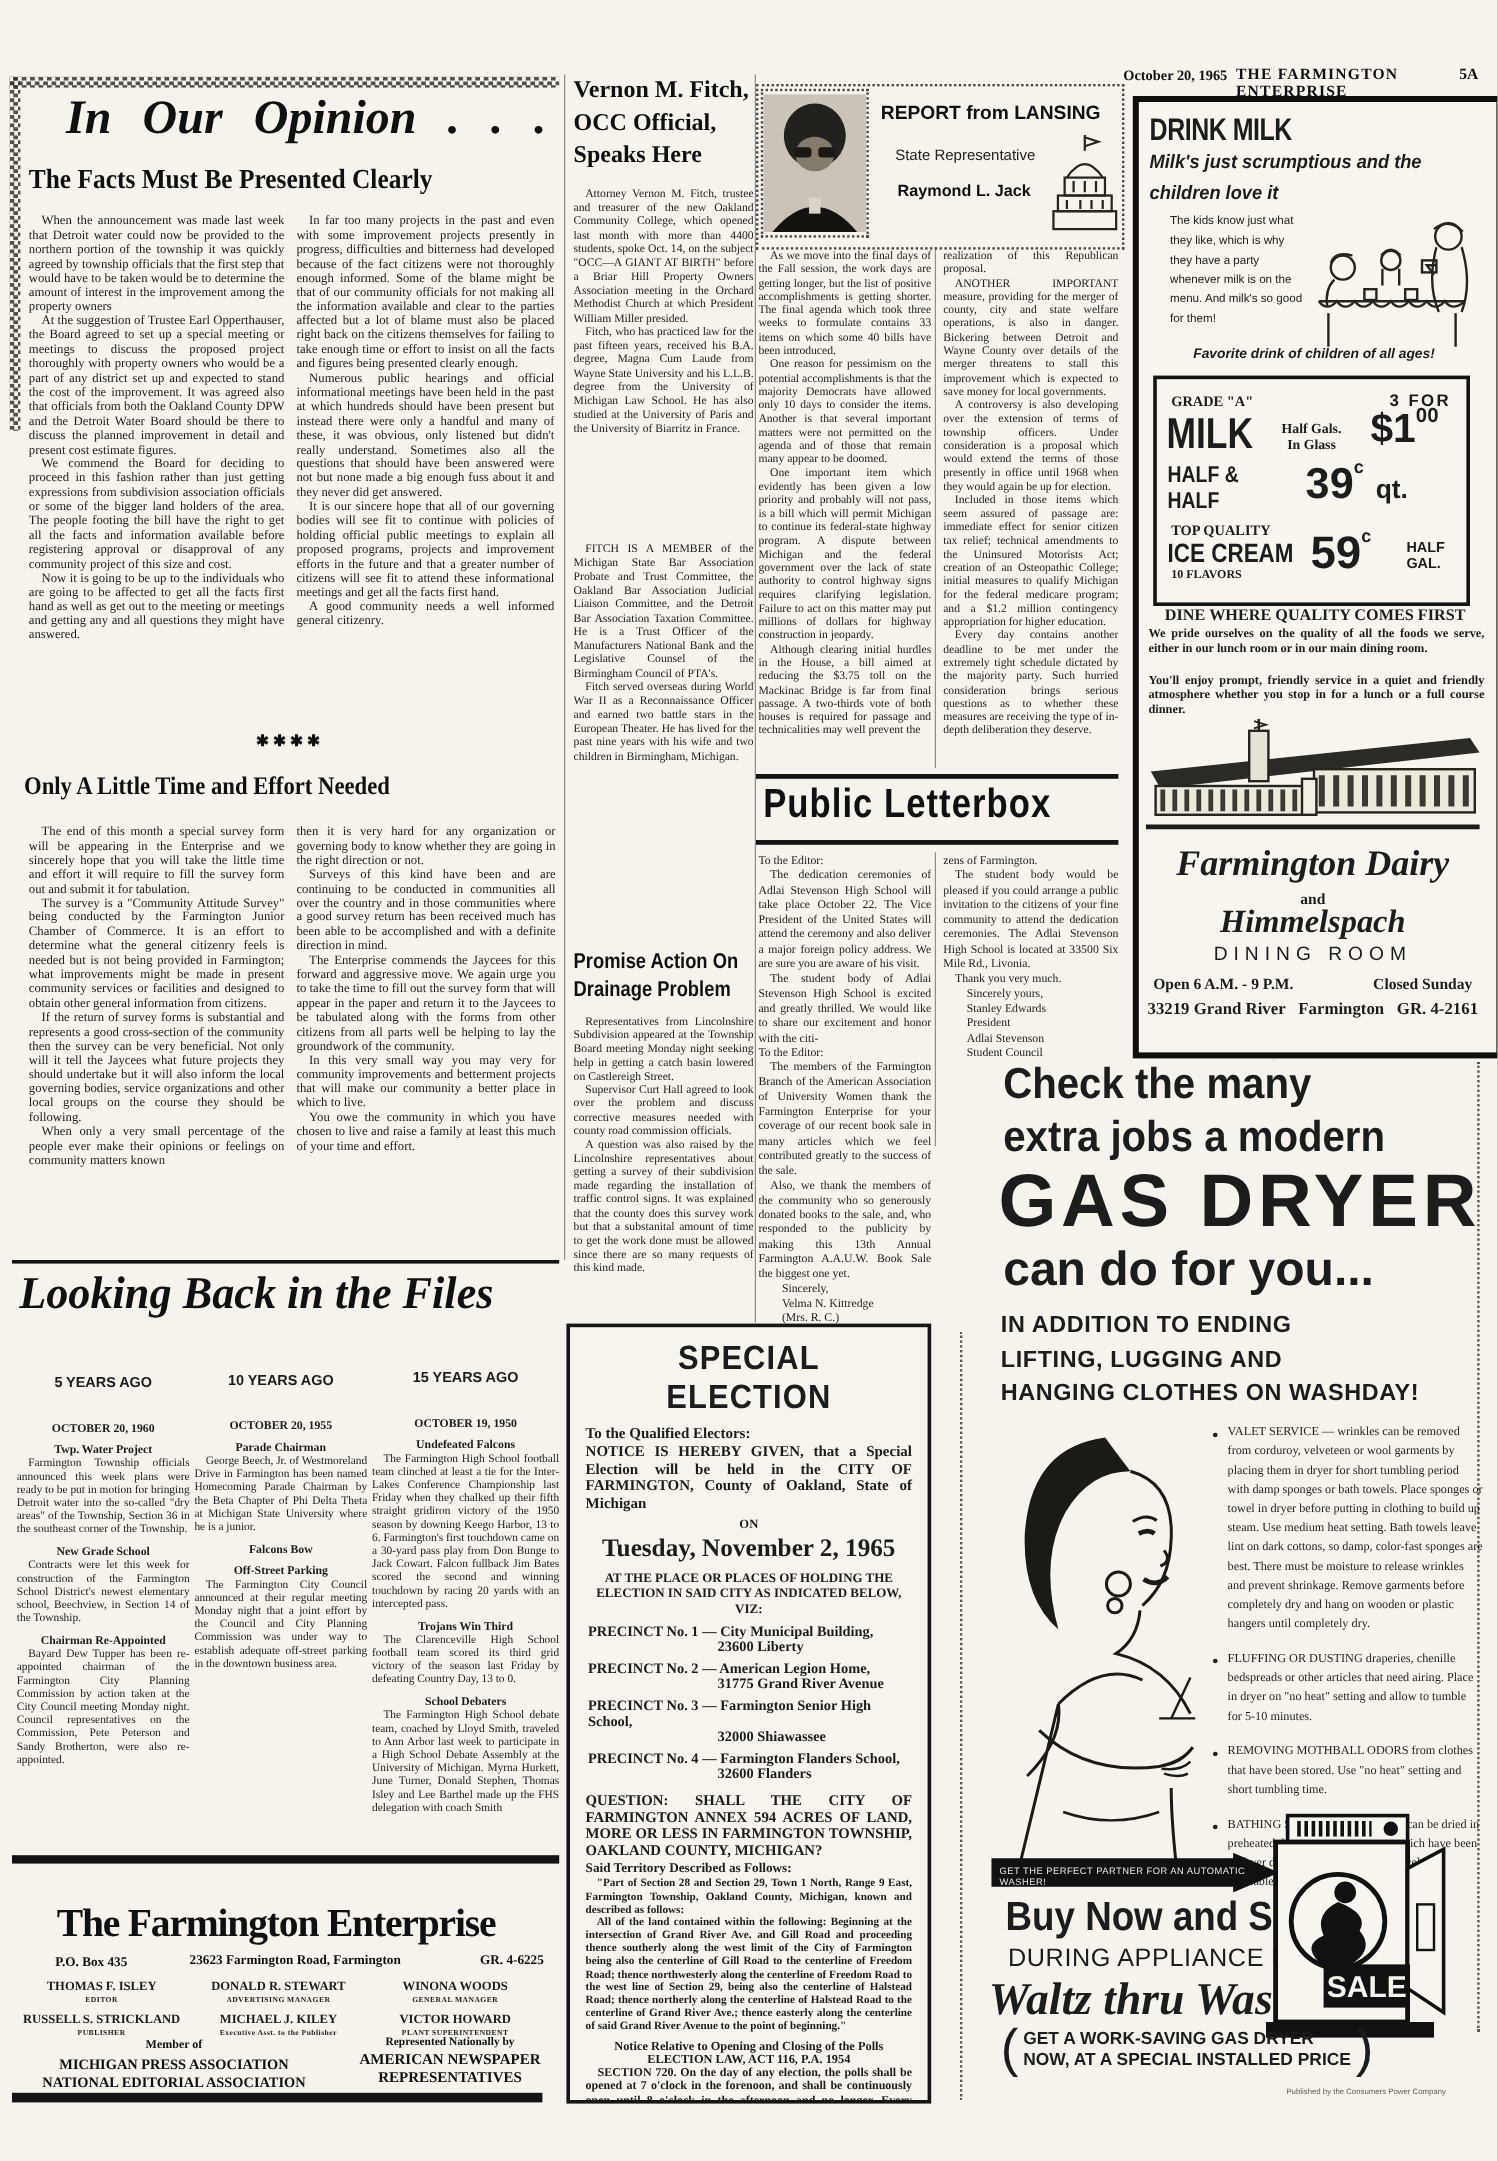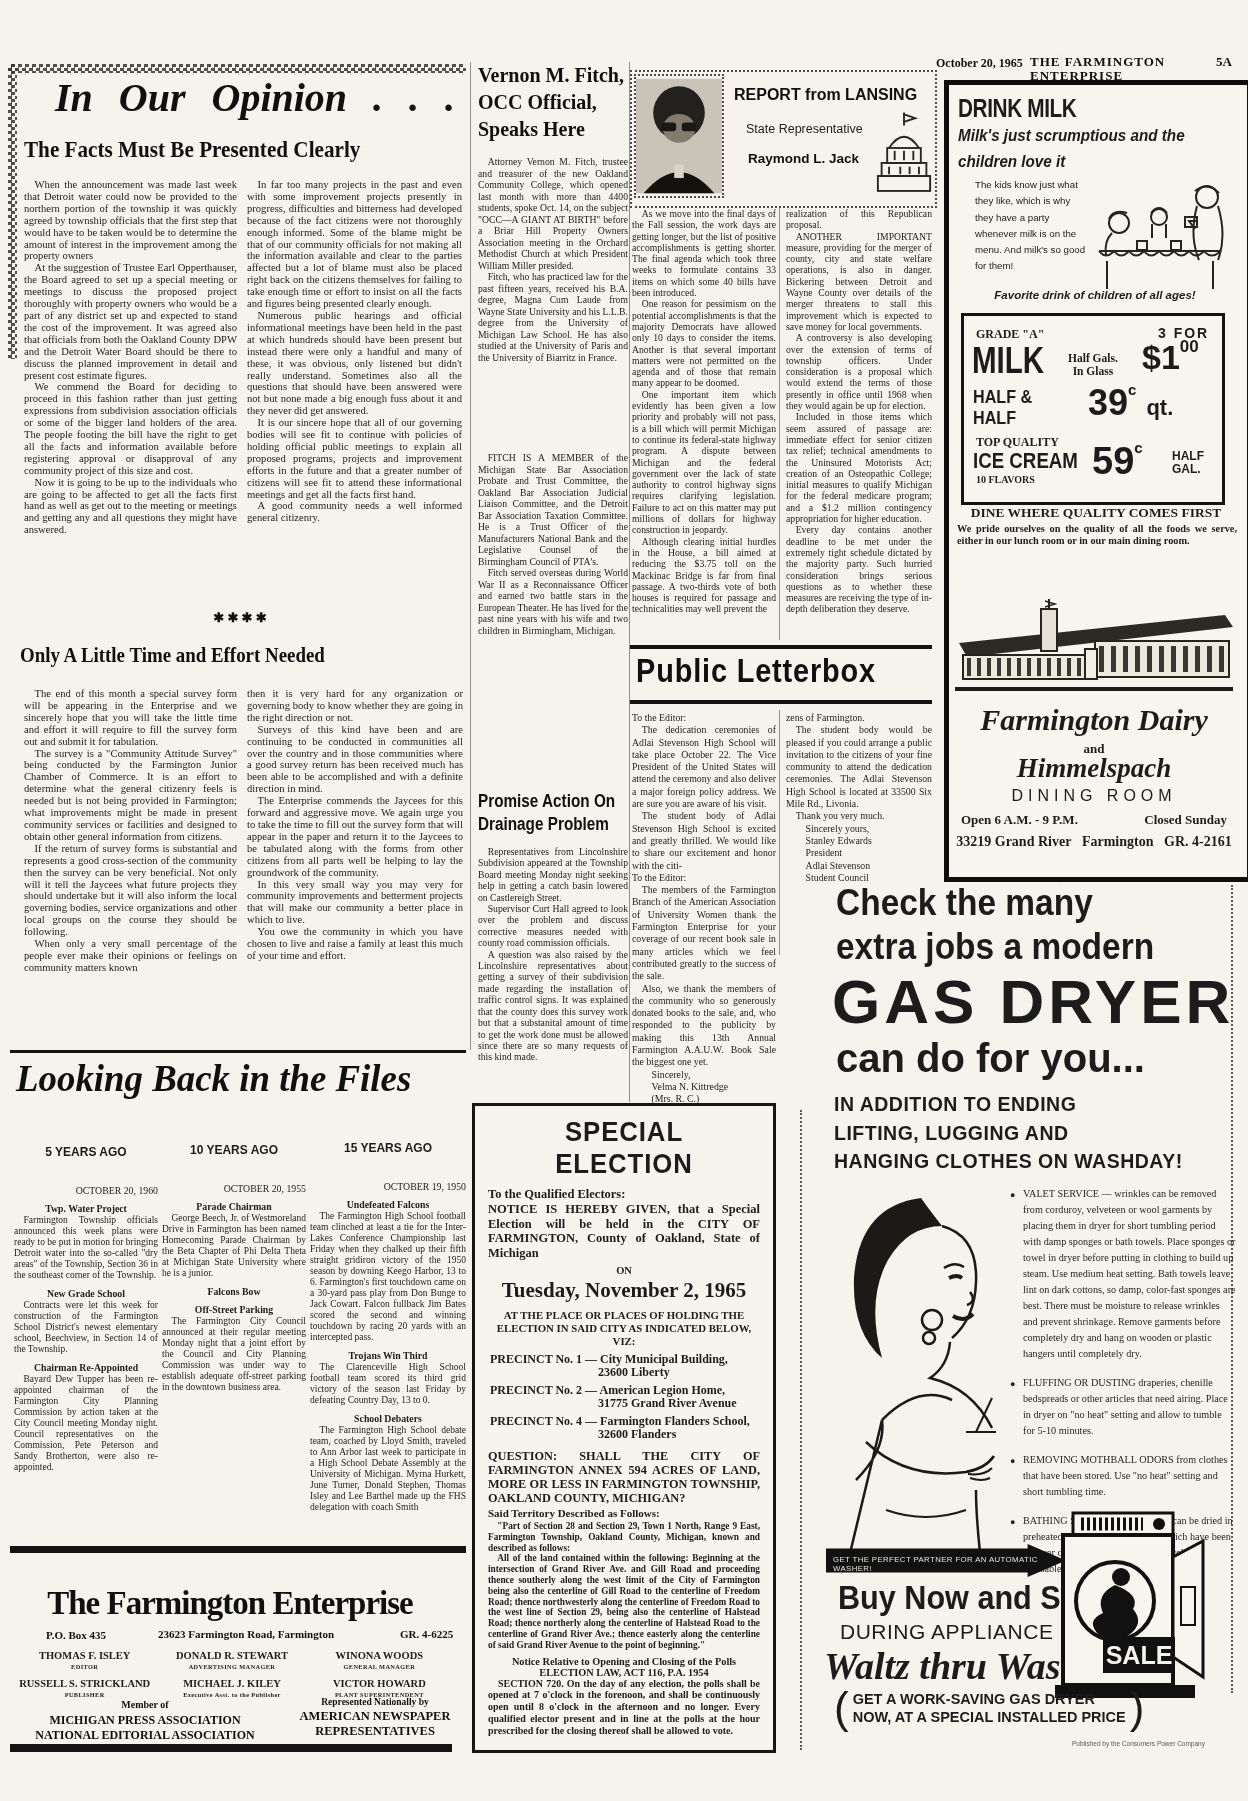--- a/index.html
+++ b/index.html
@@ -22,21 +22,21 @@
   .inbox{position:absolute;border:3px solid #141412}
   .elect{position:absolute;border:3px solid #161614;background:#f6f4ed;padding:10px 13px;box-sizing:border-box;overflow:hidden}
   .precinct{margin:3px 0 5px 2px;font-weight:bold;font-size:12px;line-height:13px}
   .precinct .addr{display:block;padding-left:108px;font-size:12px}
   .staff-grid{position:absolute;display:grid;grid-template-columns:1fr 1fr 1fr;row-gap:8px;column-gap:6px}
   .staff-cell{text-align:center}
   .staff-name{font-weight:bold;font-size:10.5px;font-family:"Liberation Serif",serif}
   .staff-title{font-weight:bold;font-size:6.3px;letter-spacing:.4px;margin-top:2px;font-family:"Liberation Serif",serif}
   .lb-col{position:absolute;overflow:hidden}
   .lb-head{text-align:center;font-weight:bold;font-size:12px;font-family:"Liberation Sans",sans-serif;margin-bottom:26px}
-  .lb-date{text-align:right;font-weight:normal;font-size:9.8px}
+  .lb-date{text-align:center;font-weight:bold;font-size:9.8px}
   .lb-ehead{text-align:center;font-weight:bold;font-size:9.8px;margin:7px 0 1px}
   .lb-ebody{font-size:9.5px;line-height:11px;text-align:justify;white-space:pre-line}
   .bullets{position:absolute;margin:0;padding:0;list-style:none}
   .bullets li{position:relative;padding-left:13px;font-size:10.2px;line-height:16px;margin-bottom:13px;color:#201f1d}
   .bullets li::before{content:"●";position:absolute;left:0;top:1px;font-size:9px}
   .banner{position:absolute;background:#111;color:#e8e6df;font-family:"Liberation Sans",sans-serif;
           clip-path:polygon(0 14%,84% 14%,84% 0,100% 50%,84% 100%,84% 86%,0 86%)}
   .banner span{display:block;padding:11px 0 0 7px;font-size:7.8px;letter-spacing:.4px}
   .paren{display:flex;align-items:center;font-family:"Liberation Sans",sans-serif}
   .paren .p{font-size:44px;font-weight:normal;line-height:40px}
@@ -286,20 +286,24 @@
         <div class="precinct">
           <span>PRECINCT No. 1 — City Municipal Building,</span>
           <span class="addr">23600 Liberty</span>
         </div>
 
         <div class="precinct">
           <span>PRECINCT No. 2 — American Legion Home,</span>
           <span class="addr">31775 Grand River Avenue</span>
         </div>
 
+        <div class="precinct">
+          <span>PRECINCT No. 3 — Farmington Senior High School,</span>
+          <span class="addr">32000 Shiawassee</span>
+        </div>
 
         <div class="precinct">
           <span>PRECINCT No. 4 — Farmington Flanders School,</span>
           <span class="addr">32600 Flanders</span>
         </div>
       </div>
     <div class="b" style="font-size:12.3px;line-height:14px;text-align:justify;margin-top:8px">QUESTION: SHALL THE CITY OF FARMINGTON ANNEX 594 ACRES OF LAND, MORE OR LESS IN FARMINGTON TOWNSHIP, OAKLAND COUNTY, MICHIGAN?</div>
     <div class="b" style="font-size:11px;margin:2px 0">Said Territory Described as Follows:</div>
     <div class="b" style="font-size:9.3px;line-height:10.8px;text-align:justify;white-space:pre-line"> "Part of Section 28 and Section 29, Town 1 North, Range 9 East, Farmington Township, Oakland County, Michigan, known and described as follows:
  All of the land contained within the following: Beginning at the intersection of Grand River Ave. and Gill Road and proceeding thence southerly along the west limit of the City of Farmington being also the centerline of Gill Road to the centerline of Freedom Road; thence northwesterly along the centerline of Freedom Road to the west line of Section 29, being also the centerline of Halstead Road; thence northerly along the centerline of Halstead Road to the centerline of Grand River Ave.; thence easterly along the centerline of said Grand River Avenue to the point of beginning."</div>
@@ -348,20 +352,21 @@
       <div class="abs sans b" style="left:124px;top:66px;font-size:36px"><span>39</span><span class="sup" style="font-size:15px">c</span> <span style="font-size:22px">qt.</span></div>
       <div class="abs b serif" style="left:12px;top:119px;font-size:12px">TOP QUALITY</div>
       <div class="abs sans b" style="left:9px;top:132px;font-size:22px;transform:scaleX(.85);transform-origin:left">ICE CREAM</div>
       <div class="abs b serif" style="left:12px;top:158px;font-size:10px">10 FLAVORS</div>
       <div class="abs sans b" style="left:128px;top:124px;font-size:38px"><span>59</span><span class="sup" style="font-size:15px">c</span></div>
       <div class="abs sans b" style="left:208px;top:134px;font-size:12px;line-height:13px;white-space:pre-line">HALF
 GAL.</div>
     </div>
     <div class="abs b serif c" style="left:6px;top:420px;width:282px;font-size:13.5px">DINE WHERE QUALITY COMES FIRST</div>
     <div class="abs b serif" style="left:8px;top:438px;width:280px;font-size:10.3px;line-height:12px;text-align:justify">We pride ourselves on the quality of all the foods we serve, either in our lunch room or in our main dining room.</div>
+    <div class="abs b serif" style="left:8px;top:477px;width:280px;font-size:10.3px;line-height:12px;text-align:justify">You'll enjoy prompt, friendly service in a quiet and friendly atmosphere whether you stop in for a lunch or a full course dinner.</div>
     <div class="abs" style="left:4px;top:514px">
       <svg width="286" height="98" viewBox="0 0 286 98">
         <path d="M6 44 L272 16 L280 28 L14 58 Z" fill="#2b2a25"></path>
         <rect x="88" y="10" width="16" height="42" fill="#e6e2d5" stroke="#26241f" stroke-width="2"></rect>
         <line x1="96" y1="0" x2="96" y2="10" stroke="#26241f" stroke-width="2"></line>
         <path d="M92 2 l10 3 -10 3" fill="none" stroke="#26241f" stroke-width="1.5"></path>
         <rect x="10" y="56" width="124" height="24" fill="#eceadd" stroke="#26241f" stroke-width="2"></rect>
         <line x1="14" y1="68" x2="132" y2="68" stroke="#3a3830" stroke-width="18" stroke-dasharray="4 6"></line>
         <rect x="142" y="42" width="134" height="36" fill="#eceadd" stroke="#26241f" stroke-width="2"></rect>
         <line x1="146" y1="60" x2="274" y2="60" stroke="#3a3830" stroke-width="26" stroke-dasharray="5 7"></line>

